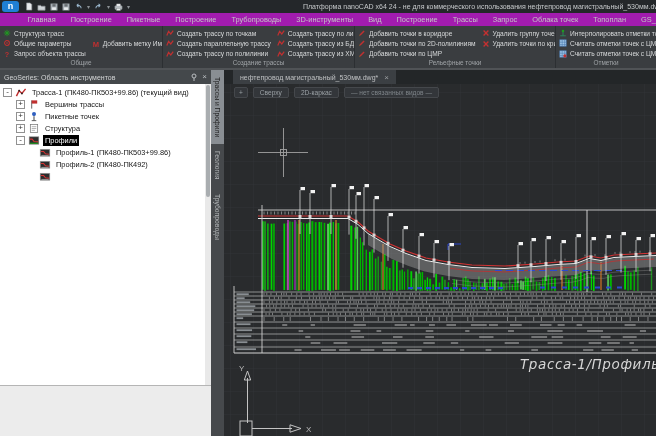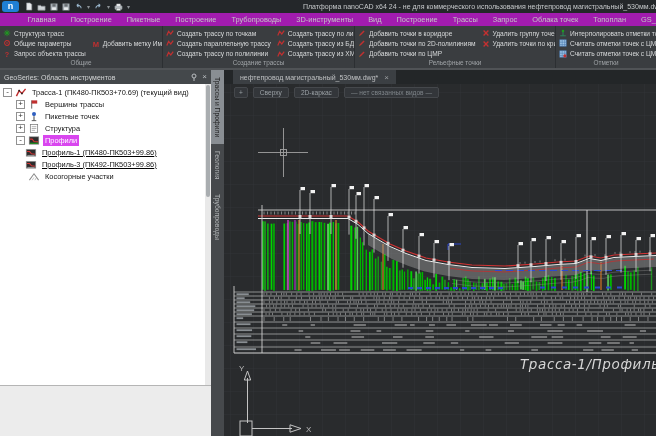--- a/index.html
+++ b/index.html
@@ -32,22 +32,22 @@
          padding:0 4px;gap:4px;}
   .phead .ptitle{flex:1;white-space:nowrap;overflow:hidden;}
   .phead .pico{color:#b9bdc0;font-size:8px;line-height:8px;}
   .tree{flex:1;position:relative;background:#fff;overflow:hidden;padding-top:2px;}
   .trow{display:flex;align-items:center;height:12px;white-space:nowrap;}
   .texp{width:9px;height:9px;box-sizing:border-box;border:1px solid #919191;background:#fff;color:#333;
         font-size:8px;line-height:6px;text-align:center;margin-right:3px;flex:none;}
   .texp.hid{visibility:hidden;}
   .ticon{width:12px;height:11px;margin-right:3px;flex:none;}
   .tlabel{font-size:7.4px;color:#151515;padding:0 2px;line-height:11px;}
-  .tlabel.sel{background:#d946ef;color:#fff;}
-  .pad-root{padding-left:3px;} .pad-1{padding-left:16px;} .pad-2{padding-left:13px;text-decoration:underline;}
+  .tlabel.sel{background:#000000;color:#fff;}
+  .pad-root{padding-left:3px;} .pad-1{padding-left:16px;} .pad-2{padding-left:27px;}
   .scrollbar{position:absolute;top:0;right:0;bottom:0;width:6px;background:#e9e9e9;}
   .scrollthumb{position:absolute;top:1px;left:1px;width:4px;height:112px;background:#a9adb0;border-radius:2px;}
   .pbottom{height:50px;background:#ececec;border-top:1px solid #b5b5b5;flex:none;}
   
   .vtabs{width:13px;flex:none;background:#46494c;display:flex;flex-direction:column;align-items:stretch;}
   .vtab{writing-mode:vertical-rl;font-size:6.8px;color:#b3b6b8;padding:7px 0;text-align:center;line-height:13px;}
   .vtab.active{background:#898e93;color:#1c1c1c;}
   
   .canvas{flex:1;position:relative;background:#292b2d;overflow:hidden;}
   .draw{position:absolute;inset:0;width:100%;height:100%;}
@@ -364,21 +364,21 @@
             <use href="#p-pin"></use>
           </svg>
         <span class="pico">×</span>
       </div>
       <div class="tree">
         <div class="trow pad-root">
           <span class="texp">-</span>
           <svg class="ticon">
               <use href="#t-route"></use>
             </svg>
-          <span class="tlabel">Трасса-1 (ПК480-ПК503+70.69) (текущий вид)</span>
+          <span class="tlabel">Трасса-1 (ПК480-ПК503+99.86) (текущий вид)</span>
         </div>
         <div class="trow pad-1">
           <span class="texp">+</span>
           <svg class="ticon">
               <use href="#t-flag"></use>
             </svg>
           <span class="tlabel">Вершины трассы</span>
         </div>
         <div class="trow pad-1">
           <span class="texp">+</span>
@@ -406,28 +406,27 @@
           <svg class="ticon">
               <use href="#t-chart"></use>
             </svg>
           <span class="tlabel">Профиль-1 (ПК480-ПК503+99.86)</span>
         </div>
         <div class="trow pad-2">
           <span class="texp hid"></span>
           <svg class="ticon">
               <use href="#t-chart"></use>
             </svg>
-          <span class="tlabel">Профиль-3 (ПК492-ПК503+99.86)</span>
+          <span class="tlabel">Профиль-2 (ПК480-ПК492)</span>
         </div>
-        <div class="trow pad-1">
+        <div class="trow pad-2">
           <span class="texp hid"></span>
           <svg class="ticon">
-              <use href="#t-slope"></use>
-            </svg>
-          <span class="tlabel">Косогорные участки</span>
+              <use href="#t-chart"></use>
+            </svg>
         </div>
         <div class="scrollbar">
             <div class="scrollthumb"></div>
           </div>
       </div>
       <div class="pbottom"></div>
     </div>
 
     <div class="vtabs">
       <div class="vtab active">Трассы и Профили</div>

